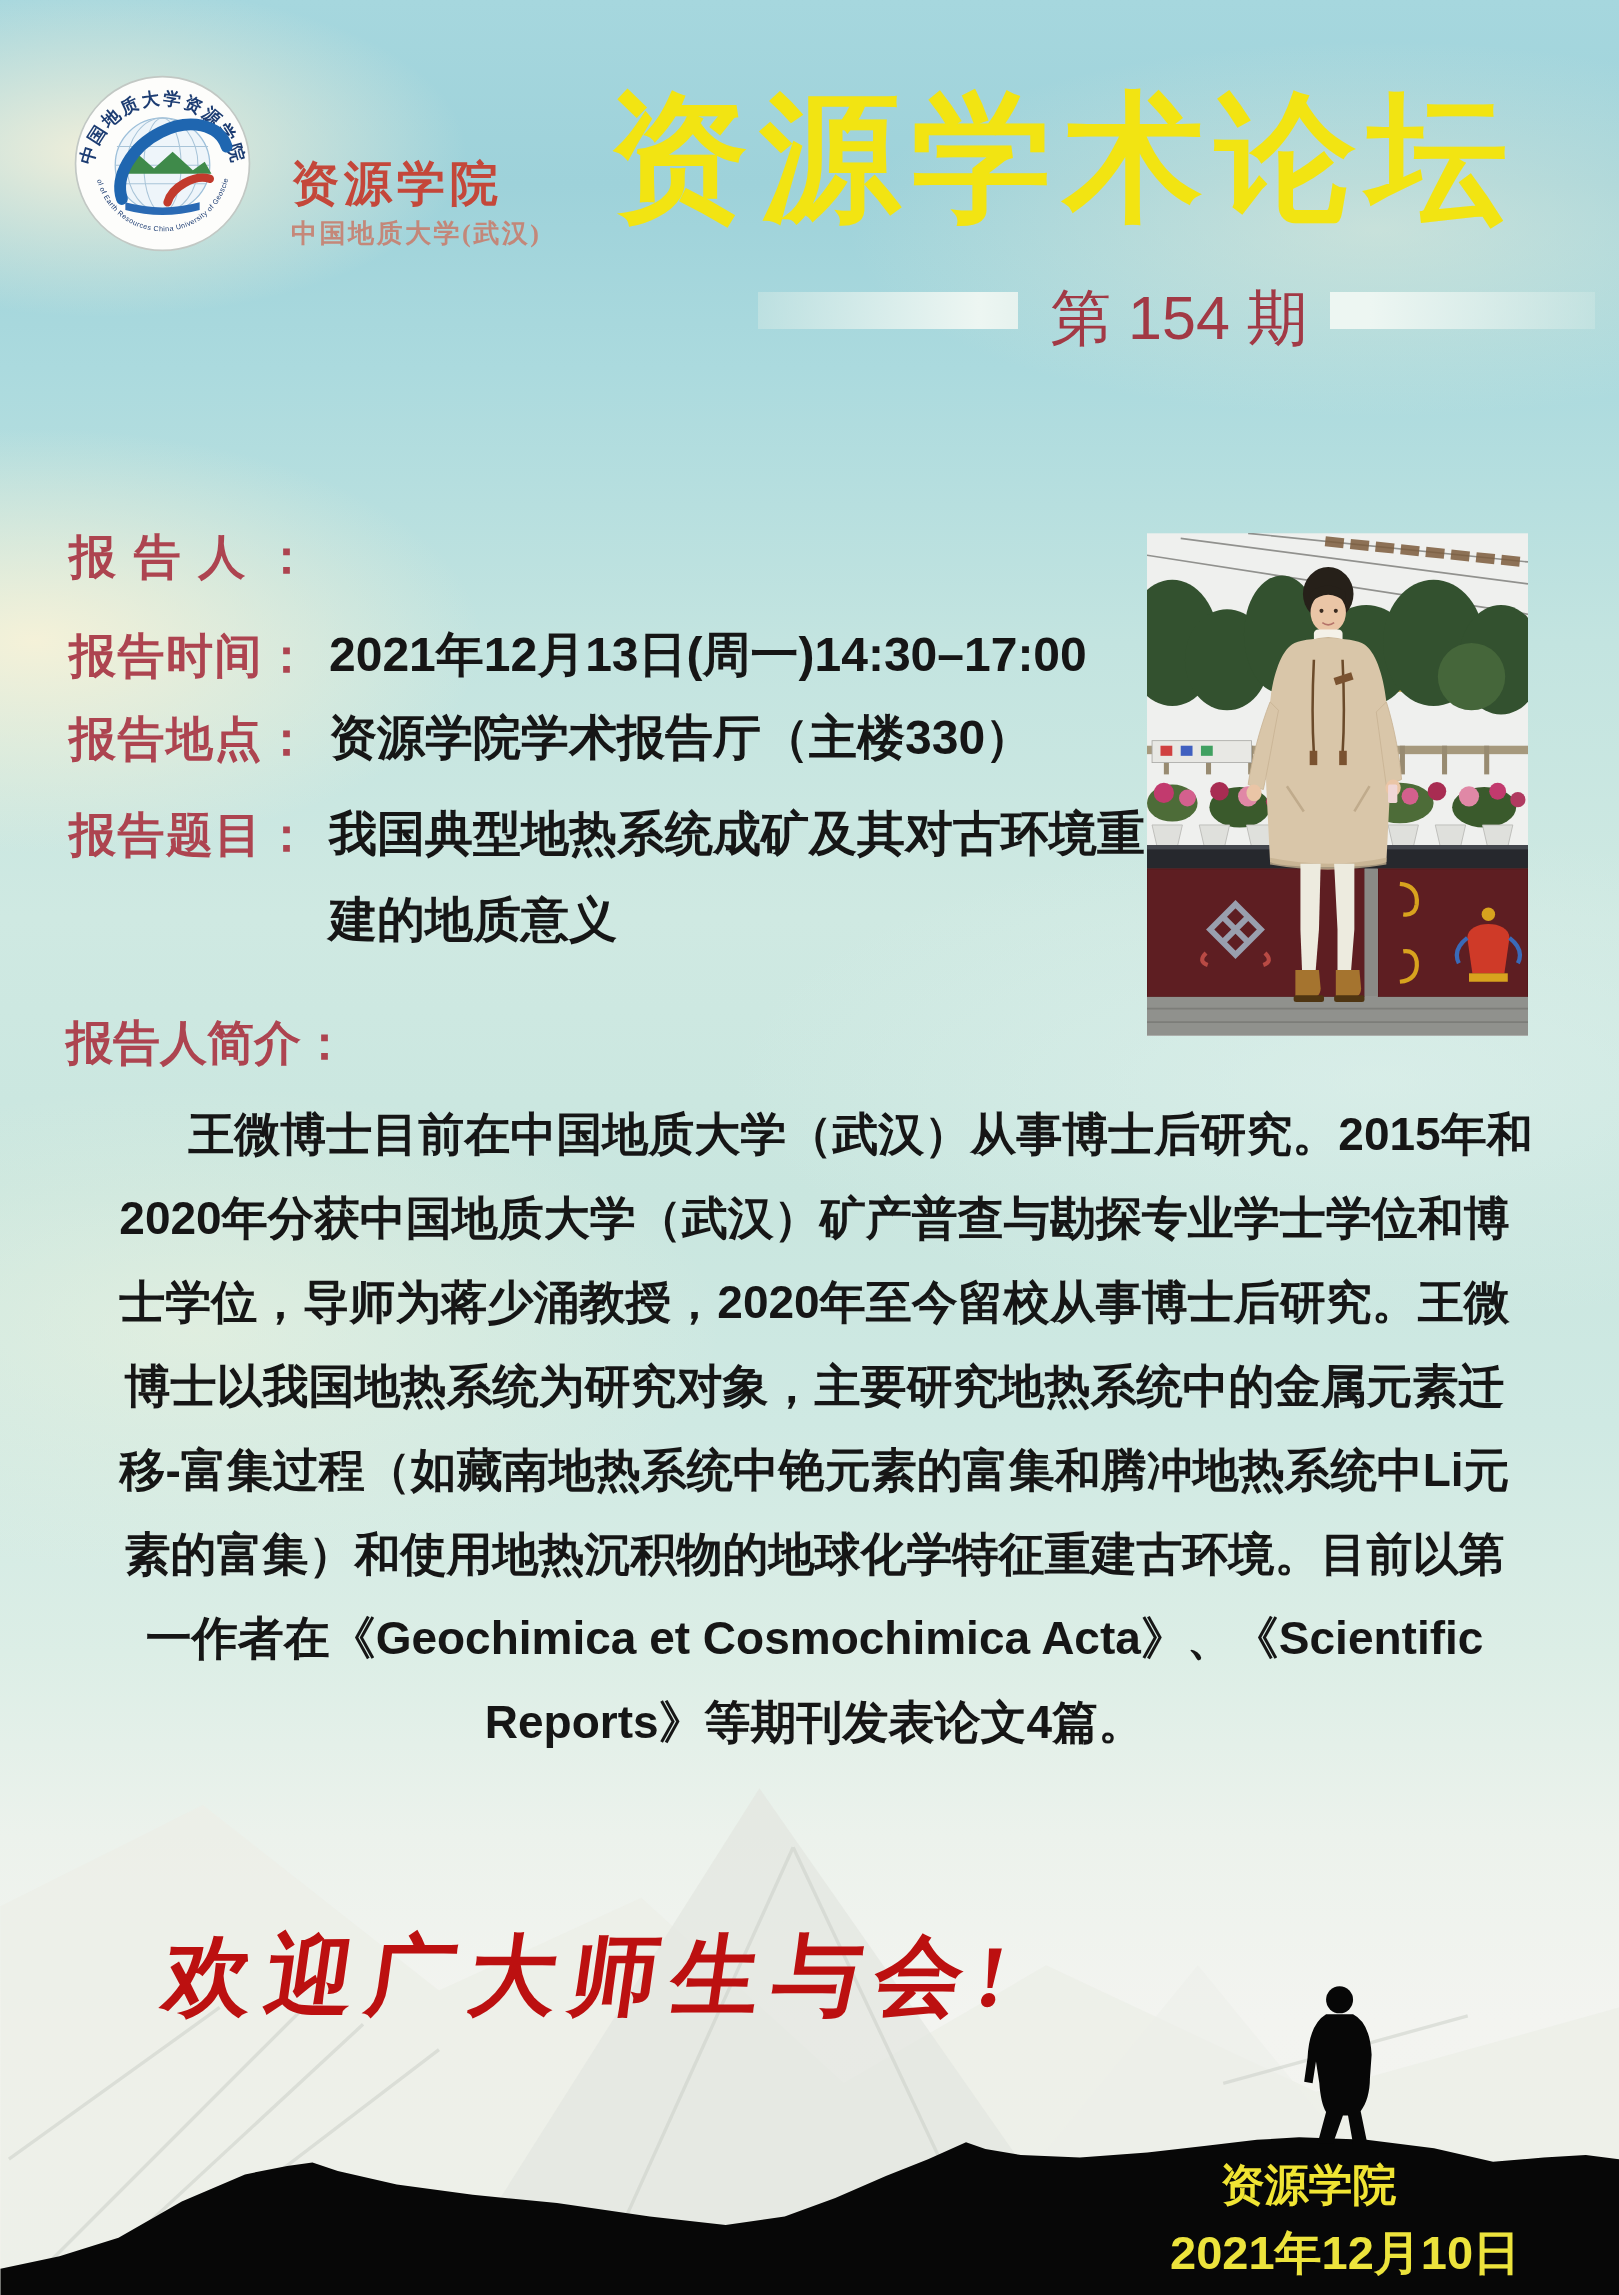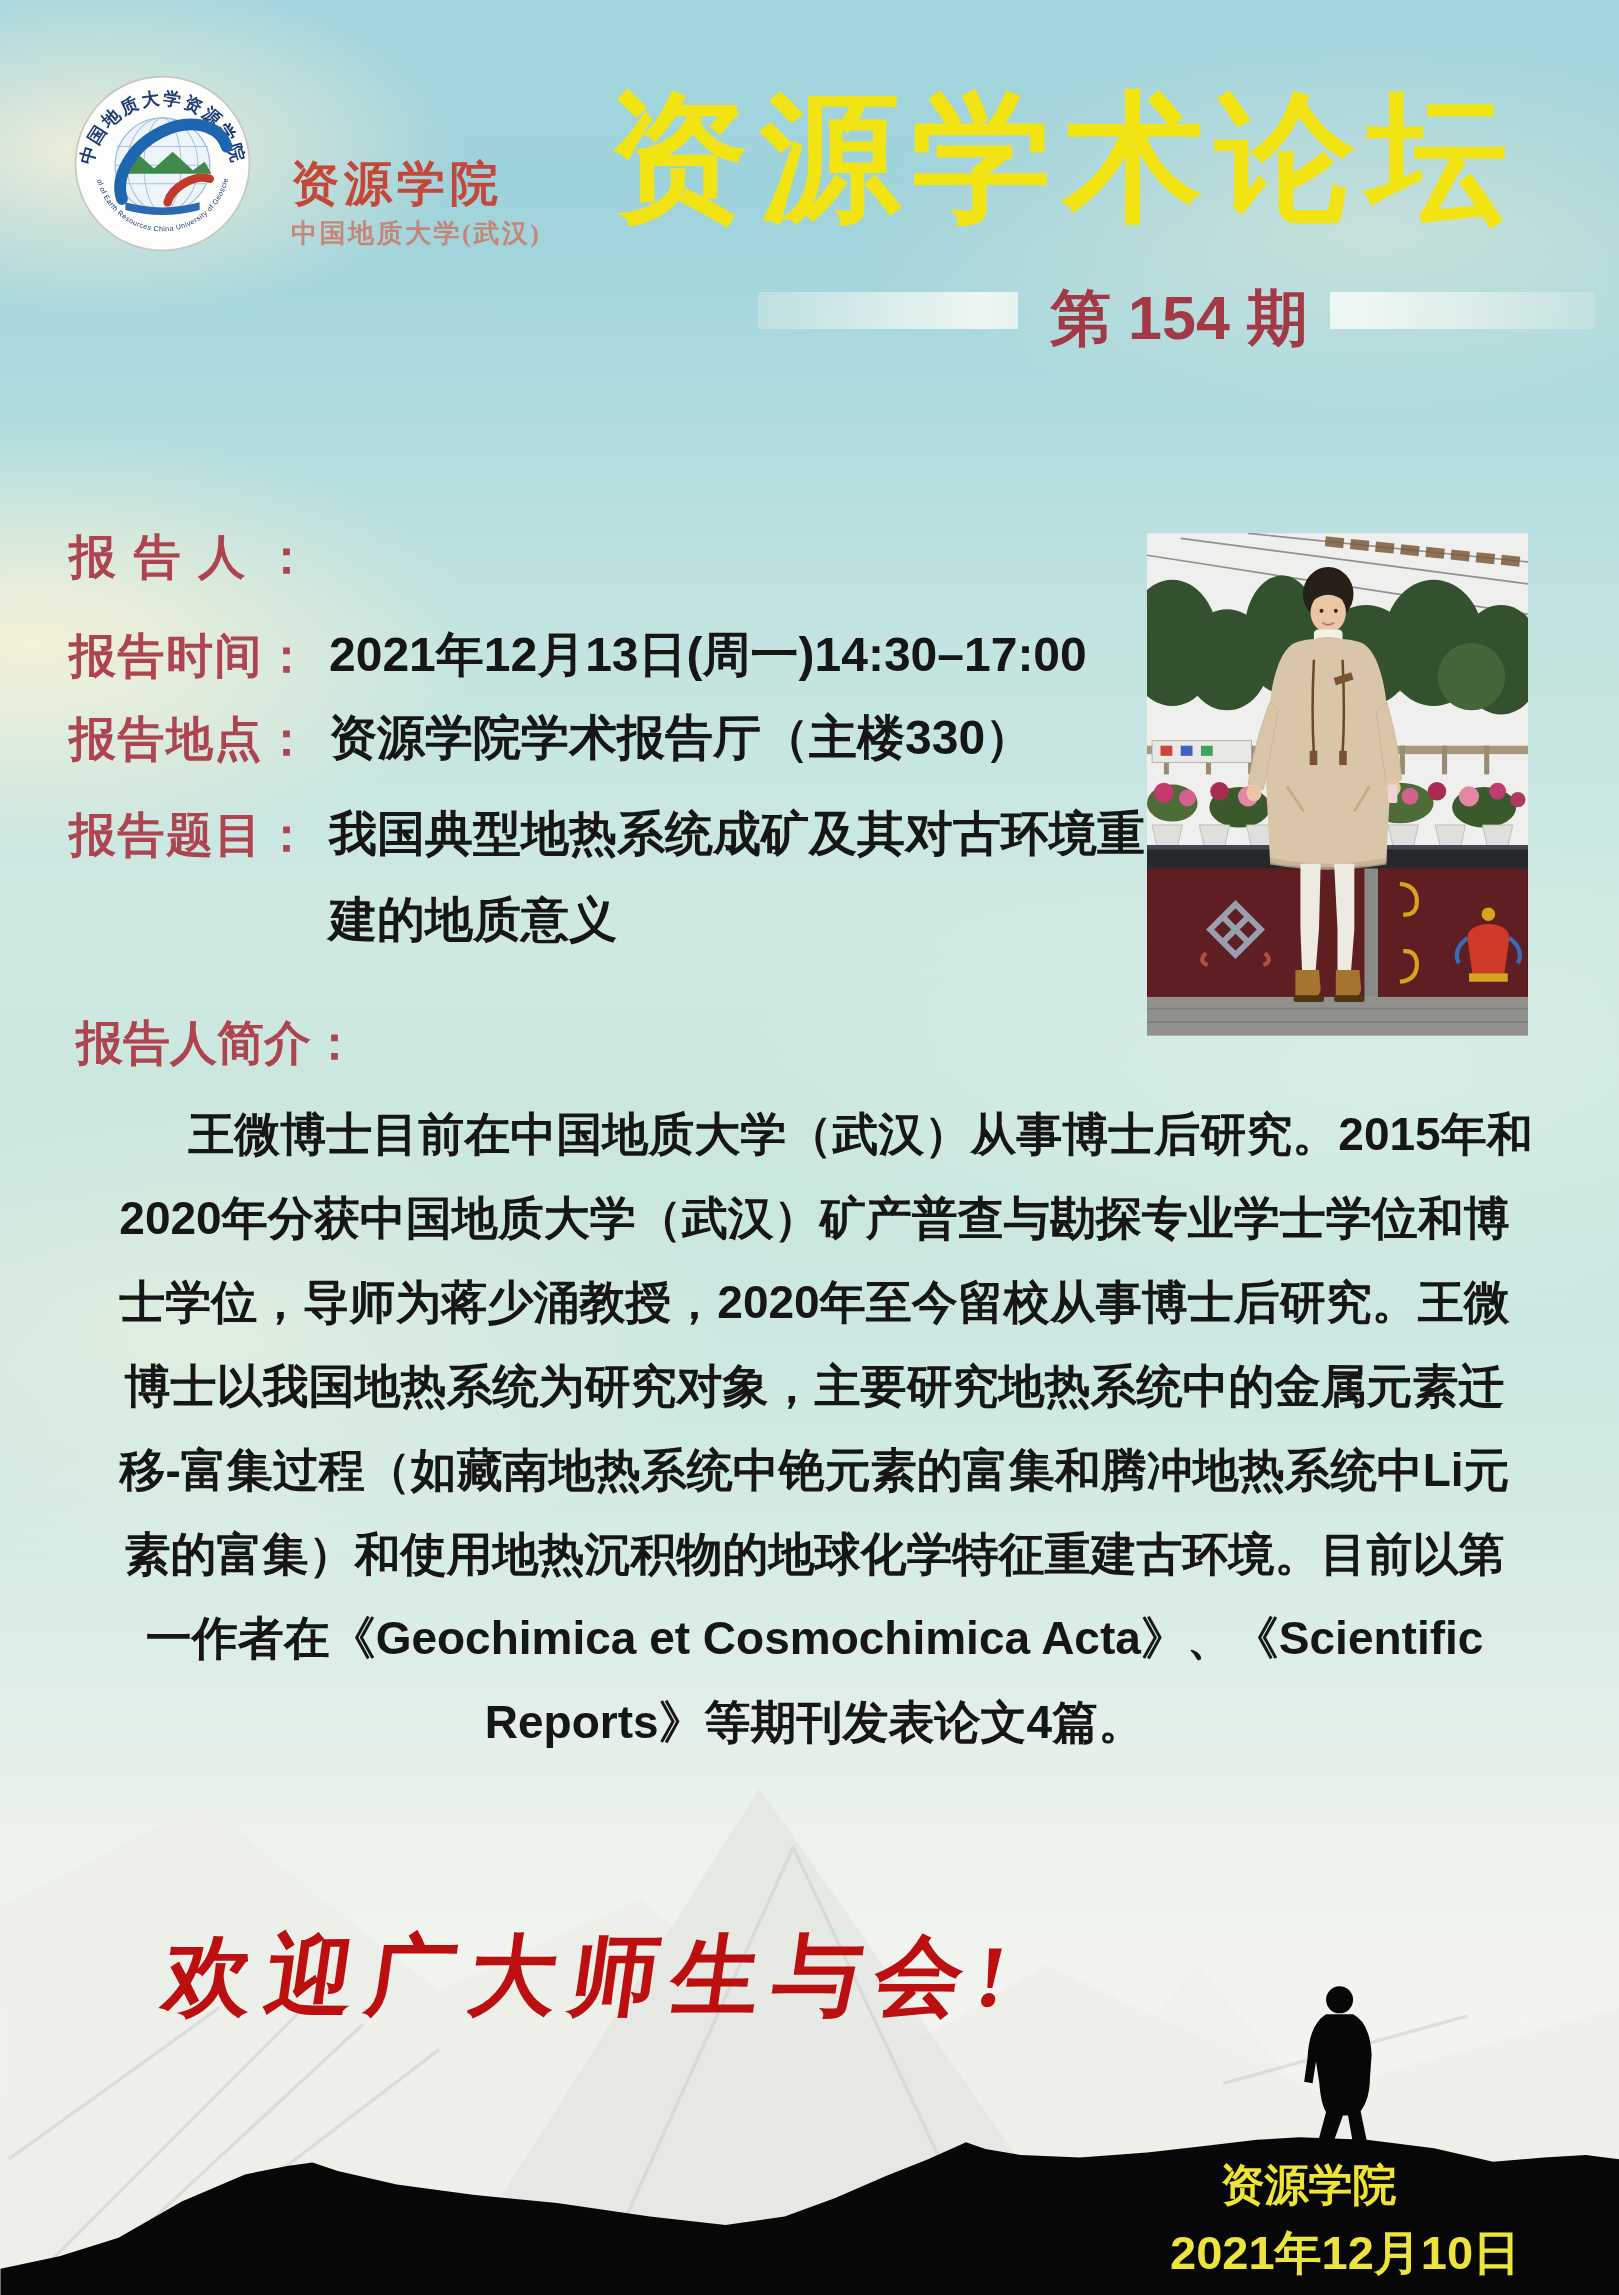--- a/index.html
+++ b/index.html
@@ -19,32 +19,32 @@
   
   .school-name{left:291px;top:152px;font-family:"Liberation Serif",serif;font-weight:bold;
     font-size:48px;letter-spacing:5px;color:#c4473a;}
   .univ-name{left:291px;top:216px;font-family:"Liberation Serif",serif;font-weight:bold;
     font-size:26px;letter-spacing:2.5px;color:rgba(199,126,110,0.9);}
   .forum-title{left:557px;top:84px;width:962px;text-align:right;font-weight:800;
     font-size:140px;line-height:148px;letter-spacing:11.8px;color:#f2e412;white-space:nowrap;}
   .issue-bar{top:292px;height:37px;}
   .issue-bar.left{left:758px;width:260px;background:linear-gradient(90deg,rgba(206,231,228,.55) 0%,#edf6f2 85%,#e6f2ee 100%);}
   .issue-bar.right{left:1330px;width:265px;background:linear-gradient(270deg,rgba(206,231,228,.5) 0%,#edf6f2 85%);}
-  .issue-text{left:1017px;top:278px;width:324px;text-align:center;font-weight:bold;
+  .issue-text{left:1017px;top:278px;width:324px;text-align:center;font-weight:normal;
     font-size:61px;color:#a23945;white-space:nowrap;}
   
   .info-label{left:69px;width:241px;font-weight:bold;font-size:47px;line-height:49px;
     color:#ad4450;text-align:justify;text-align-last:justify;}
   .info-value{left:329px;width:827px;font-weight:bold;font-size:48px;line-height:86px;
     color:#161616;white-space:pre-line;}
   .lbl-1{top:532px;} .val-1{top:514px;}
   .lbl-2{top:631px;} .val-2{top:612px;}
   .lbl-3{top:714px;} .val-3{top:695px;}
   .lbl-4{top:810px;} .val-4{top:791px;}
-  .bio-heading{left:76px;top:1012px;font-weight:bold;font-size:47px;color:#ad4450;}
+  .bio-heading{left:66px;top:1012px;font-weight:bold;font-size:47px;color:#ad4450;}
   .bio-text{left:72px;top:1092px;width:1485px;font-weight:bold;font-size:46px;line-height:84px;
     color:#161616;white-space:pre-line;text-align:center;}
   .welcome{left:165px;top:1917px;font-family:"Liberation Serif",serif;font-weight:bold;
     font-size:88px;letter-spacing:13.5px;color:#bc1010;transform:skewX(-8deg);white-space:nowrap;}
   .footer-org{left:1182px;top:2156px;width:253px;text-align:center;font-weight:bold;
     font-size:44px;color:#f0e433;}
   .footer-date{left:1170px;top:2222px;width:422px;text-align:left;font-weight:bold;
     font-size:47px;color:#ece33c;}
   .photo-frame{left:1147px;top:533px;width:381px;height:503px;}
   .logo-frame{left:73px;top:74px;width:179px;height:179px;}

